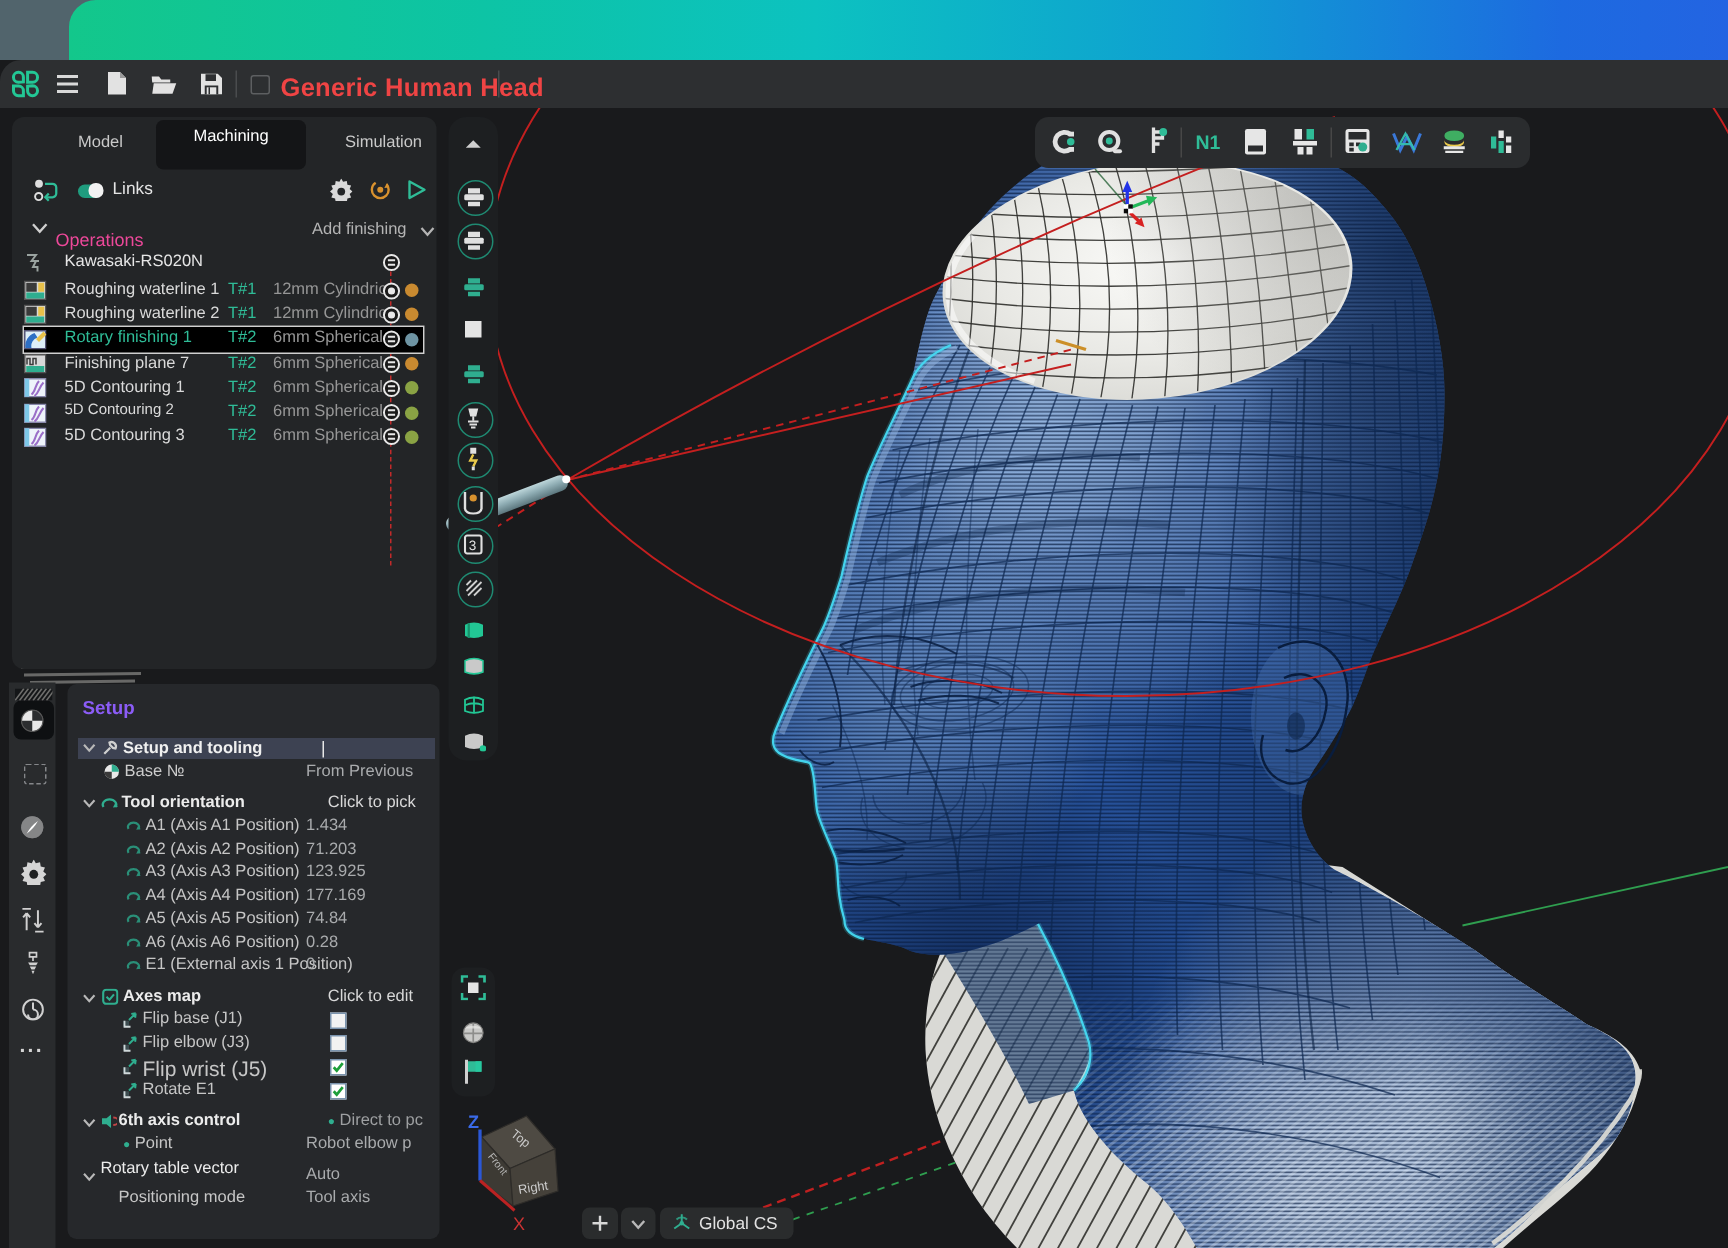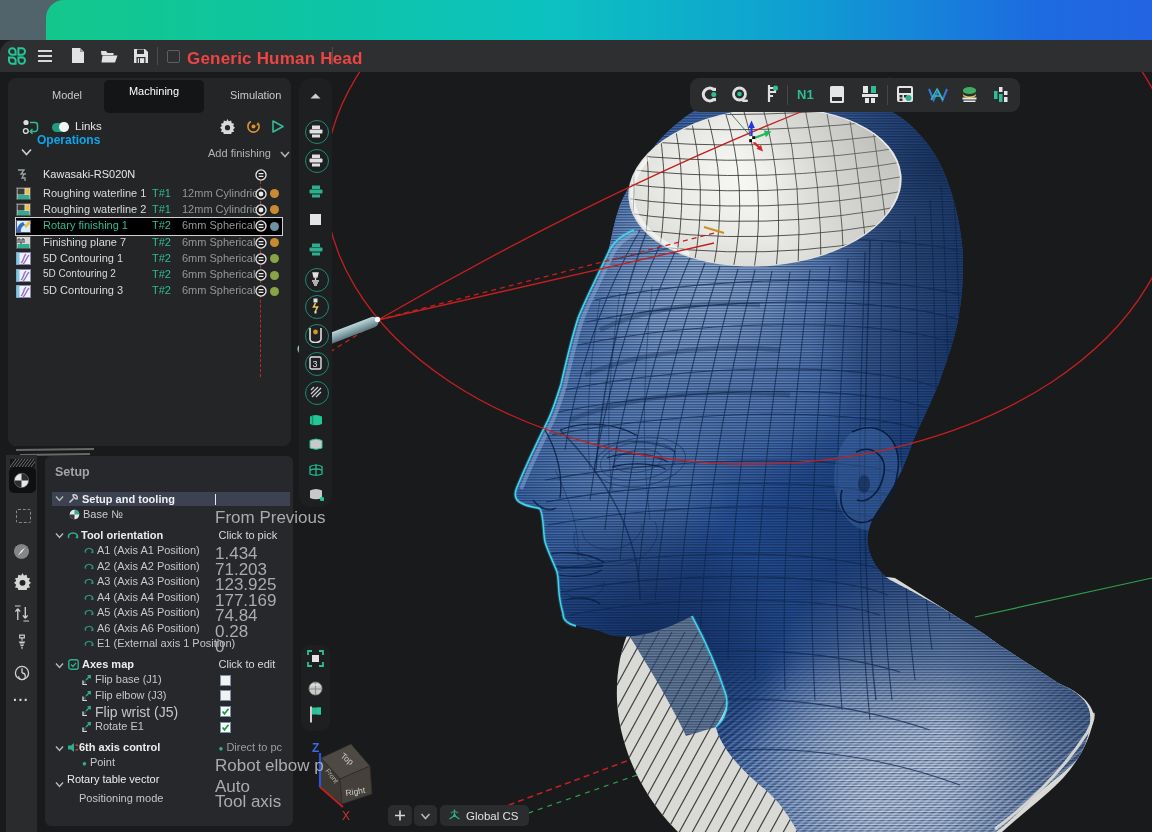--- a/index.html
+++ b/index.html
@@ -10,21 +10,21 @@
 #viewport{left:0;top:72px;width:1152px;height:760px;}
 
 #ops{left:8px;top:78px;width:283px;height:368px;background:#232527;border-radius:8px;color:#d6d6d6;font-size:11px;}
 .tab{position:absolute;top:0;height:22px;line-height:22px;color:#c9c9c9;font-size:11px;}
 #tabact{position:absolute;left:96px;top:2px;width:100px;height:33px;background:#141517;border-radius:5px;text-align:center;line-height:23px;color:#fff;}
 
 #strip{left:6px;top:455px;width:31px;height:377px;background:#292b2d;}
 #opsrows{left:8px;top:78px;width:283px;height:368px;}
 #setupc{left:45px;top:456px;width:248px;height:370px;}
 #setup{left:45px;top:456px;width:248px;height:370px;background:#26282b;border-radius:6px;color:#c9c9c9;font-size:11px;}
-.sval{position:absolute;left:170px;color:#a9abad;font-size:17px;white-space:nowrap;}
+.sval{position:absolute;left:159px;color:#a9abad;font-size:11px;white-space:nowrap;}
 
 #vtool{left:690px;top:78px;width:330px;height:34px;background:#2a2c2e;border-radius:9px;}
 #ltool{left:299px;top:78px;width:33px;height:429px;background:#1d1f21;border-radius:12px;}
 #ltool2{left:301px;top:645px;width:29px;height:86px;background:#1d1f21;border-radius:9px;}
 .btn{position:absolute;background:#2a2c2d;border-radius:5px;color:#cfcfcf;}
 </style></head>
 <body>
 <div class="abs" id="topband"></div>
 <div class="abs" id="grad"></div>
 <div class="abs" id="menubar"></div>
@@ -410,21 +410,21 @@
       <circle cx="7.5" cy="7.5" r="5.6" stroke-width="1.6" stroke-dasharray="23 8"></circle>
       <path d="M12,3 l1.5,3 l-3.3,0.4 Z" fill="#d8912e" stroke="none"></path>
       <circle cx="7.5" cy="7.5" r="2" fill="#d8912e" stroke="none"></circle>
     </svg>
 <svg class="abs" style="left:263px;top:41px" width="14" height="15" viewBox="0 0 14 15" fill="none">
       <path d="M2,2 L12,7.5 L2,13 Z" stroke="#2fbc97" stroke-width="1.6" stroke-linejoin="round"></path>
     </svg>
 <svg class="abs" style="left:13px;top:70px" width="11" height="8" viewBox="0 0 11 8">
       <path d="M1,1.5 L5.5,6.5 L10,1.5" fill="none" stroke="#cfcfcf" stroke-width="1.6"></path>
     </svg>
-<div class="abs" style="left:29px;top:55px;font-size:12px;font-weight:bold;color:#0ea5e9">Operations</div>
+<div class="abs" style="left:29px;top:75px;font-size:12px;font-weight:normal;color:#ec4899">Operations</div>
 <div class="abs" style="left:200px;top:69px;font-size:11px;color:#b4b4b4">Add finishing</div>
 <svg class="abs" style="left:272px;top:73px" width="10" height="7" viewBox="0 0 10 7">
       <path d="M1,1 L5,5.5 L9,1" fill="none" stroke="#b4b4b4" stroke-width="1.5"></path>
     </svg>
 </div>
 <div class="abs" id="opsrows">
 <div class="abs" style="left:252px;top:103px;width:0;height:196px;border-left:1.6px dashed #c22a2a"></div>
 <svg class="abs" style="left:8px;top:90.8px" width="13" height="13" viewBox="0 0 13 13" fill="none" stroke="#9aa3a0" stroke-width="1.3">
       <path d="M2,1 h6 l-3,4 h5"></path>
       <path d="M8,5 l-2,4 h3 v3"></path>
@@ -523,21 +523,21 @@
 <div class="abs" style="left:35px;top:206.1px;font-size:11px;color:#dadada;white-space:nowrap">5D Contouring 3</div>
 <div class="abs" style="left:144px;top:206.1px;font-size:11px;color:#2fbc97">T#2</div>
 <div class="abs" style="left:174px;top:206.1px;font-size:11px;color:#969696;width:76px;overflow:hidden;white-space:nowrap">6mm Spherical r</div>
 <svg class="abs" style="left:247px;top:207.1px" width="12" height="12" viewBox="0 0 10 10">
       <circle cx="5" cy="5" r="4.2" fill="#1a1a1a" stroke="#e8e8e8" stroke-width="1.1"></circle>
       <path d="M3,3.8 h4 M3,6.2 h4" stroke="#e8e8e8" stroke-width="1.1"></path>
     </svg>
 <div class="abs" style="left:262px;top:208.6px;width:9px;height:9px;border-radius:50%;background:#8aa344"></div>
 </div>
 <div class="abs" id="setupc">
-<div class="abs" style="left:10px;top:9px;font-size:12.5px;font-weight:bold;color:#a3a3a3">Setup</div>
+<div class="abs" style="left:10px;top:9px;font-size:12.5px;font-weight:bold;color:#8b5cf6">Setup</div>
 <div class="abs" style="left:7px;top:36px;width:238px;height:14px;background:#3d4252"></div>
 <svg class="abs" style="left:10px;top:39px" width="9" height="7" viewBox="0 0 9 7">
       <path d="M1,1.5 L4.5,5.5 L8,1.5" fill="none" stroke="#b8b8b8" stroke-width="1.4"></path>
     </svg>
 <svg class="abs" style="left:23px;top:37px" width="11" height="11" viewBox="0 0 11 11">
       <path d="M1.5,9.5 l4,-4 M5,2 a3,3 0 0 1 4,4 l-1.7,-0.4 -1.9,-1.9 Z" stroke="#cfcfcf" stroke-width="1.5" fill="none"></path>
     </svg>
 <div class="abs" style="left:37px;top:36.5px;font-size:11px;font-weight:bold;color:#f0f0f0">Setup and tooling</div>
 <div class="abs" style="left:170px;top:37.5px;width:1.2px;height:11px;background:#e8e8e8"></div>
 <svg class="abs" style="left:24px;top:53px" width="11" height="11" viewBox="0 0 11 11">

